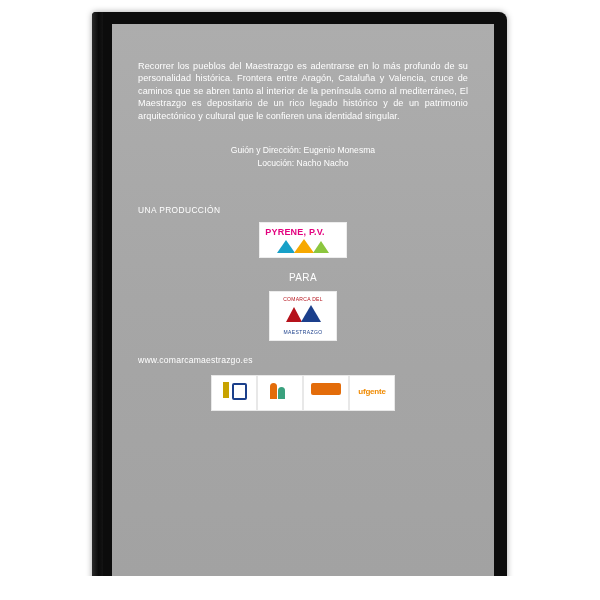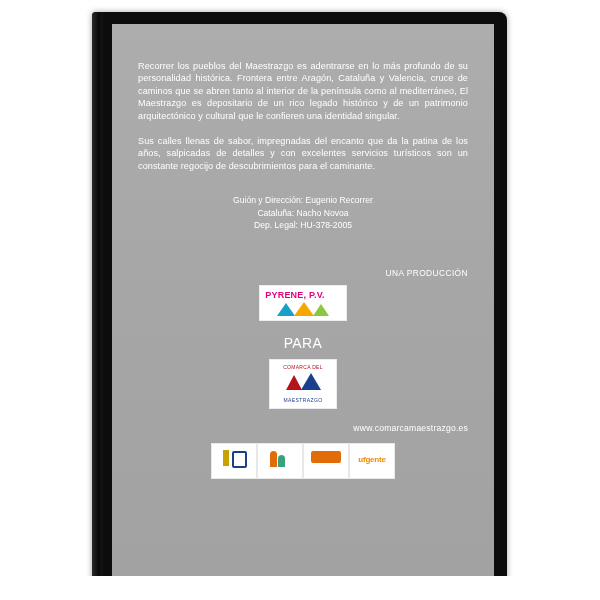--- a/index.html
+++ b/index.html
@@ -79,21 +79,21 @@
     text-align: center;
     color: #ffffff;
     font-size: 8.6px;
     line-height: 12.6px;
   }
 
   .credits div { white-space: nowrap; }
 
   .production {
     margin-top: 36px;
-    text-align: right;
+    text-align: left;
     color: #ffffff;
     font-size: 8.4px;
     letter-spacing: 0.4px;
   }
 
   .logo-pyrene {
     margin: 7px auto 0 auto;
     width: 86px;
     height: 34px;
     background: #ffffff;
@@ -138,21 +138,21 @@
   .pyrene-mark .t3 {
     left: 38px;
     border-width: 0 8px 12px 8px;
     border-color: transparent transparent #8cc63e transparent;
   }
 
   .para-label {
     margin-top: 14px;
     text-align: center;
     color: #ffffff;
-    font-size: 14px;
+    font-size: 10px;
     letter-spacing: 0.4px;
   }
 
   .logo-comarca {
     margin: 8px auto 0 auto;
     width: 66px;
     height: 48px;
     background: #ffffff;
     position: relative;
     border: 1px solid #ececec;
@@ -194,21 +194,21 @@
     position: absolute;
     bottom: 5px; left: 0; right: 0;
     text-align: center;
     font-size: 5px;
     color: #1b3f8b;
     letter-spacing: 0.4px;
   }
 
   .website {
     margin-top: 14px;
-    text-align: right;
+    text-align: left;
     color: #ffffff;
     font-size: 8.6px;
     letter-spacing: 0.2px;
   }
 
   .sponsor-row {
     margin-top: 10px;
     display: flex;
     justify-content: center;
     align-items: flex-end;
@@ -286,27 +286,25 @@
 <div class="stage">
 
   <div class="case">
     <div class="case-spine"></div>
 
     <div class="insert">
       <div class="insert-inner">
 
         <div class="body-copy">
           <p>Recorrer los pueblos del Maestrazgo es adentrarse en lo más profundo de su personalidad histórica. Frontera entre Aragón, Cataluña y Valencia, cruce de caminos que se abren tanto al interior de la península como al mediterráneo, El Maestrazgo es depositario de un rico legado histórico y de un patrimonio arquitectónico y cultural que le confieren una identidad singular.</p>
-          <p>Sus calles llenas de sabor, impregnadas del encanto que da la patina de los años, salpicadas de detalles y con excelentes servicios turísticos son un constante regocijo de descubrimientos para el caminante.</p>
         </div>
 
         <div class="credits">
-          <div>Guión y Dirección: Eugenio Recorrer</div>
-          <div>Cataluña: Nacho Novoa</div>
-          <div>Dep. Legal: HU-378-2005</div>
+          <div>Guión y Dirección: Eugenio Monesma</div>
+          <div>Locución: Nacho Nacho</div>
         </div>
 
         <div class="production">UNA PRODUCCIÓN</div>
 
         <div class="logo-pyrene">
           <div class="pyrene-text">PYRENE, P.V.</div>
           <div class="pyrene-mark">
             <span class="tri t1"></span>
             <span class="tri t2"></span>
             <span class="tri t3"></span>

